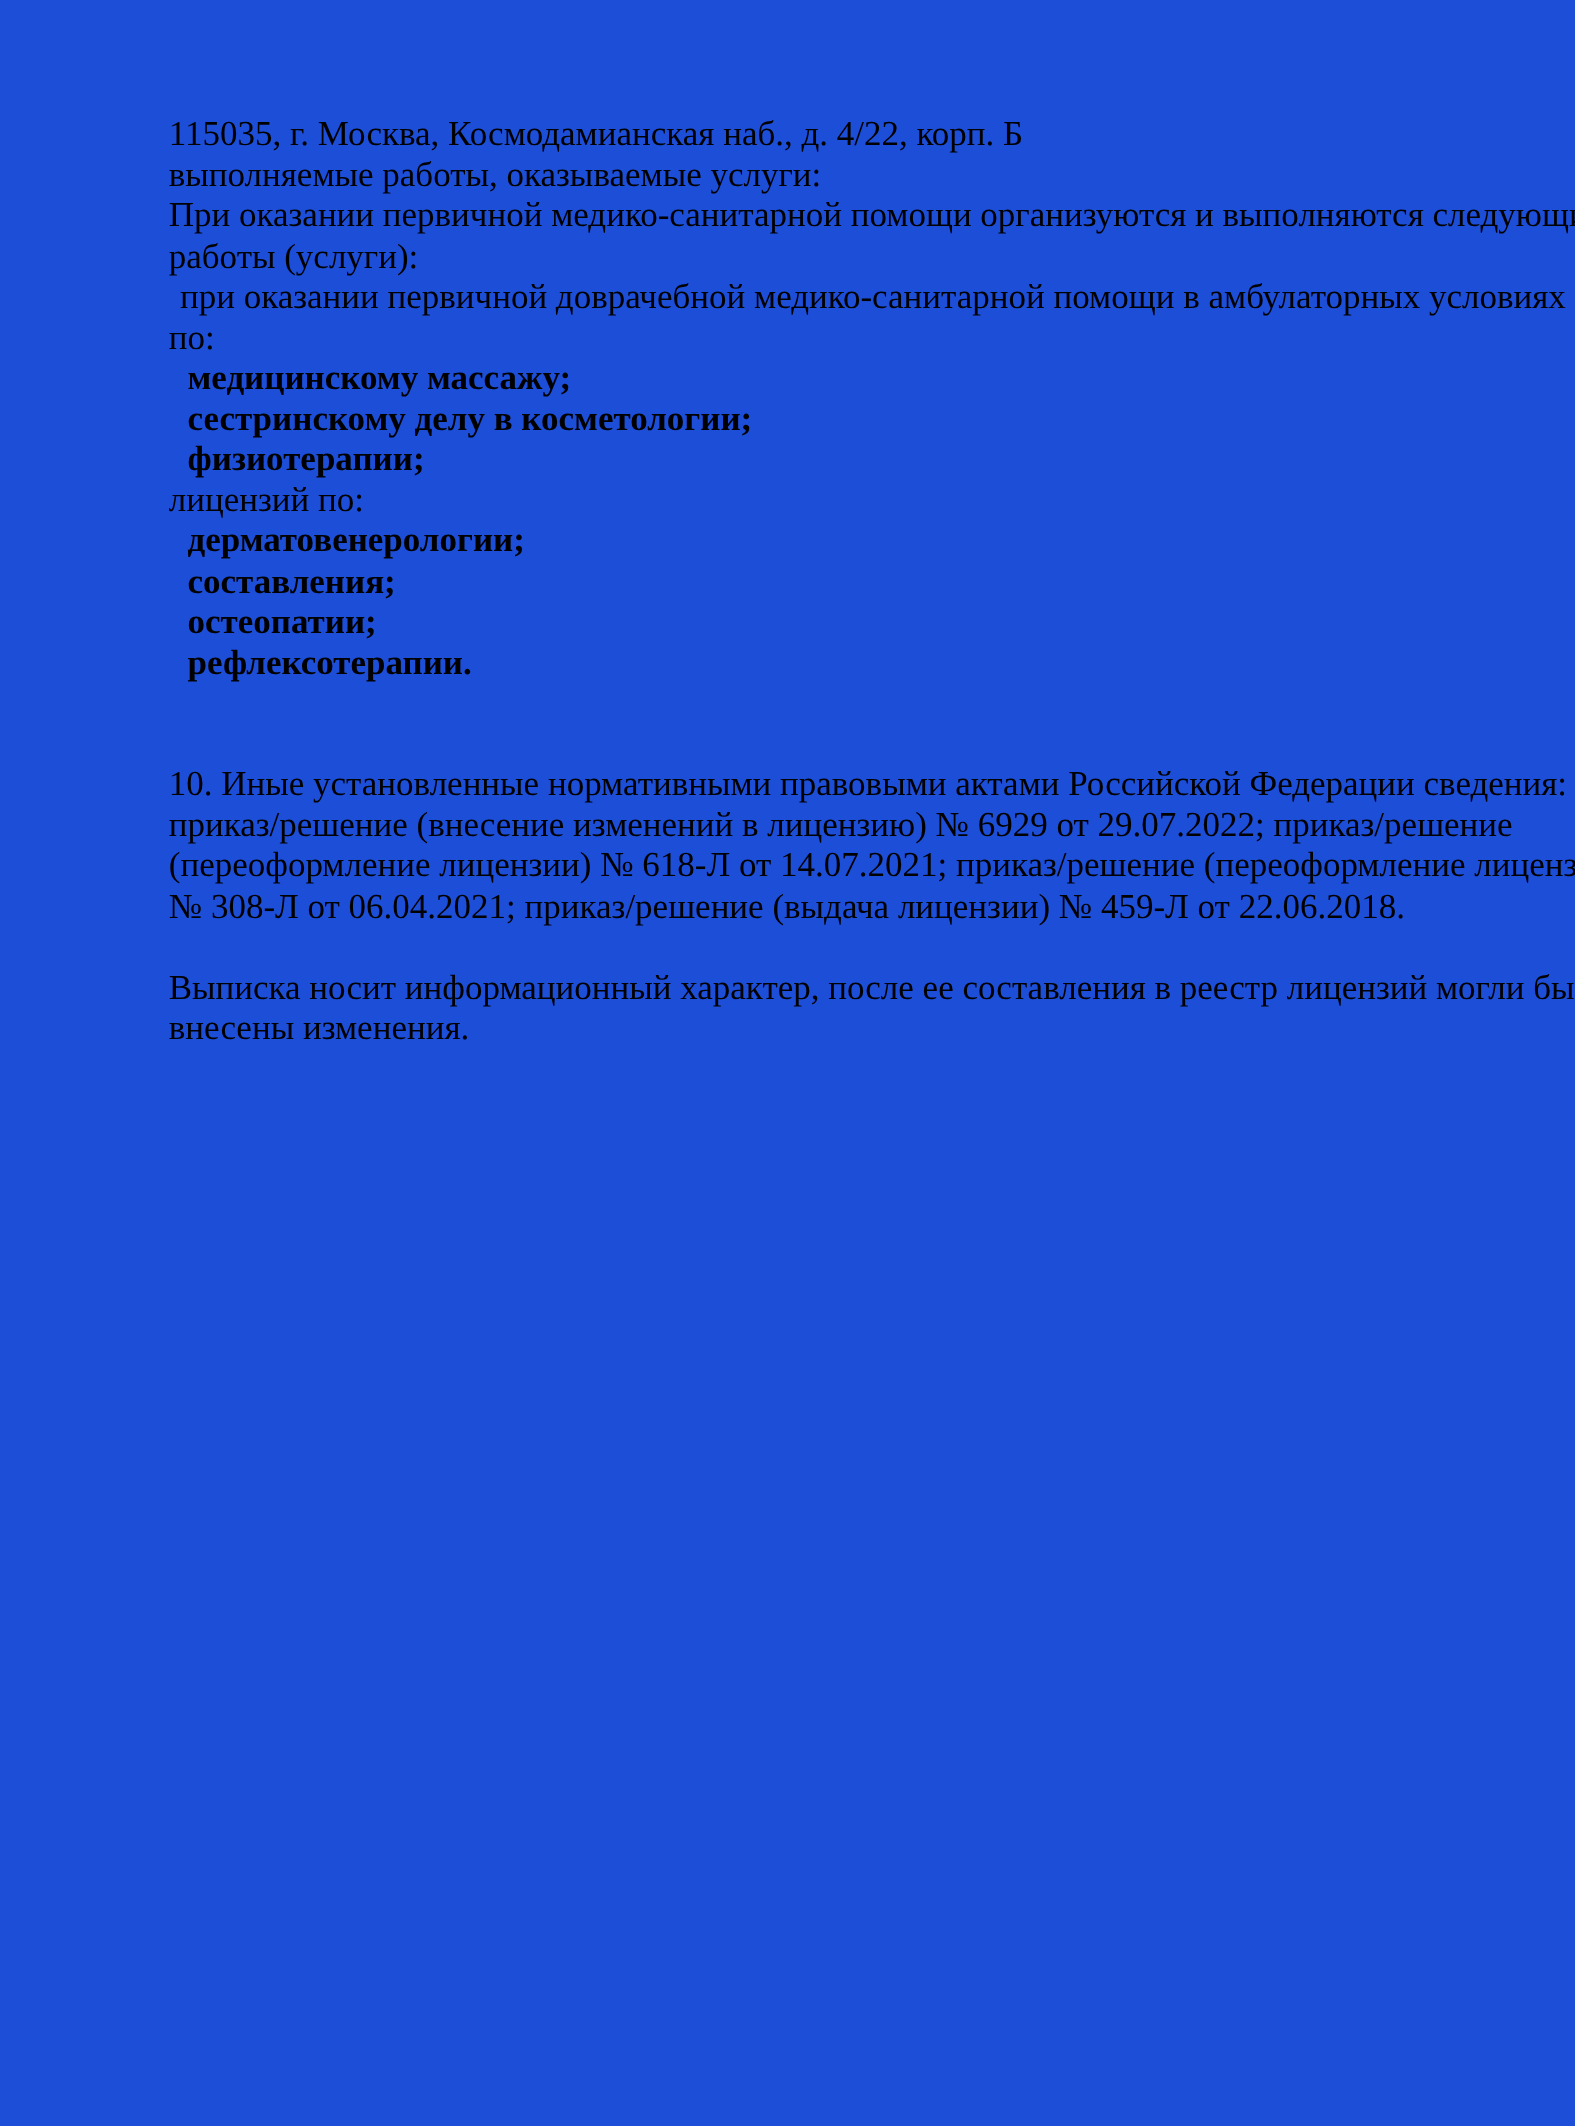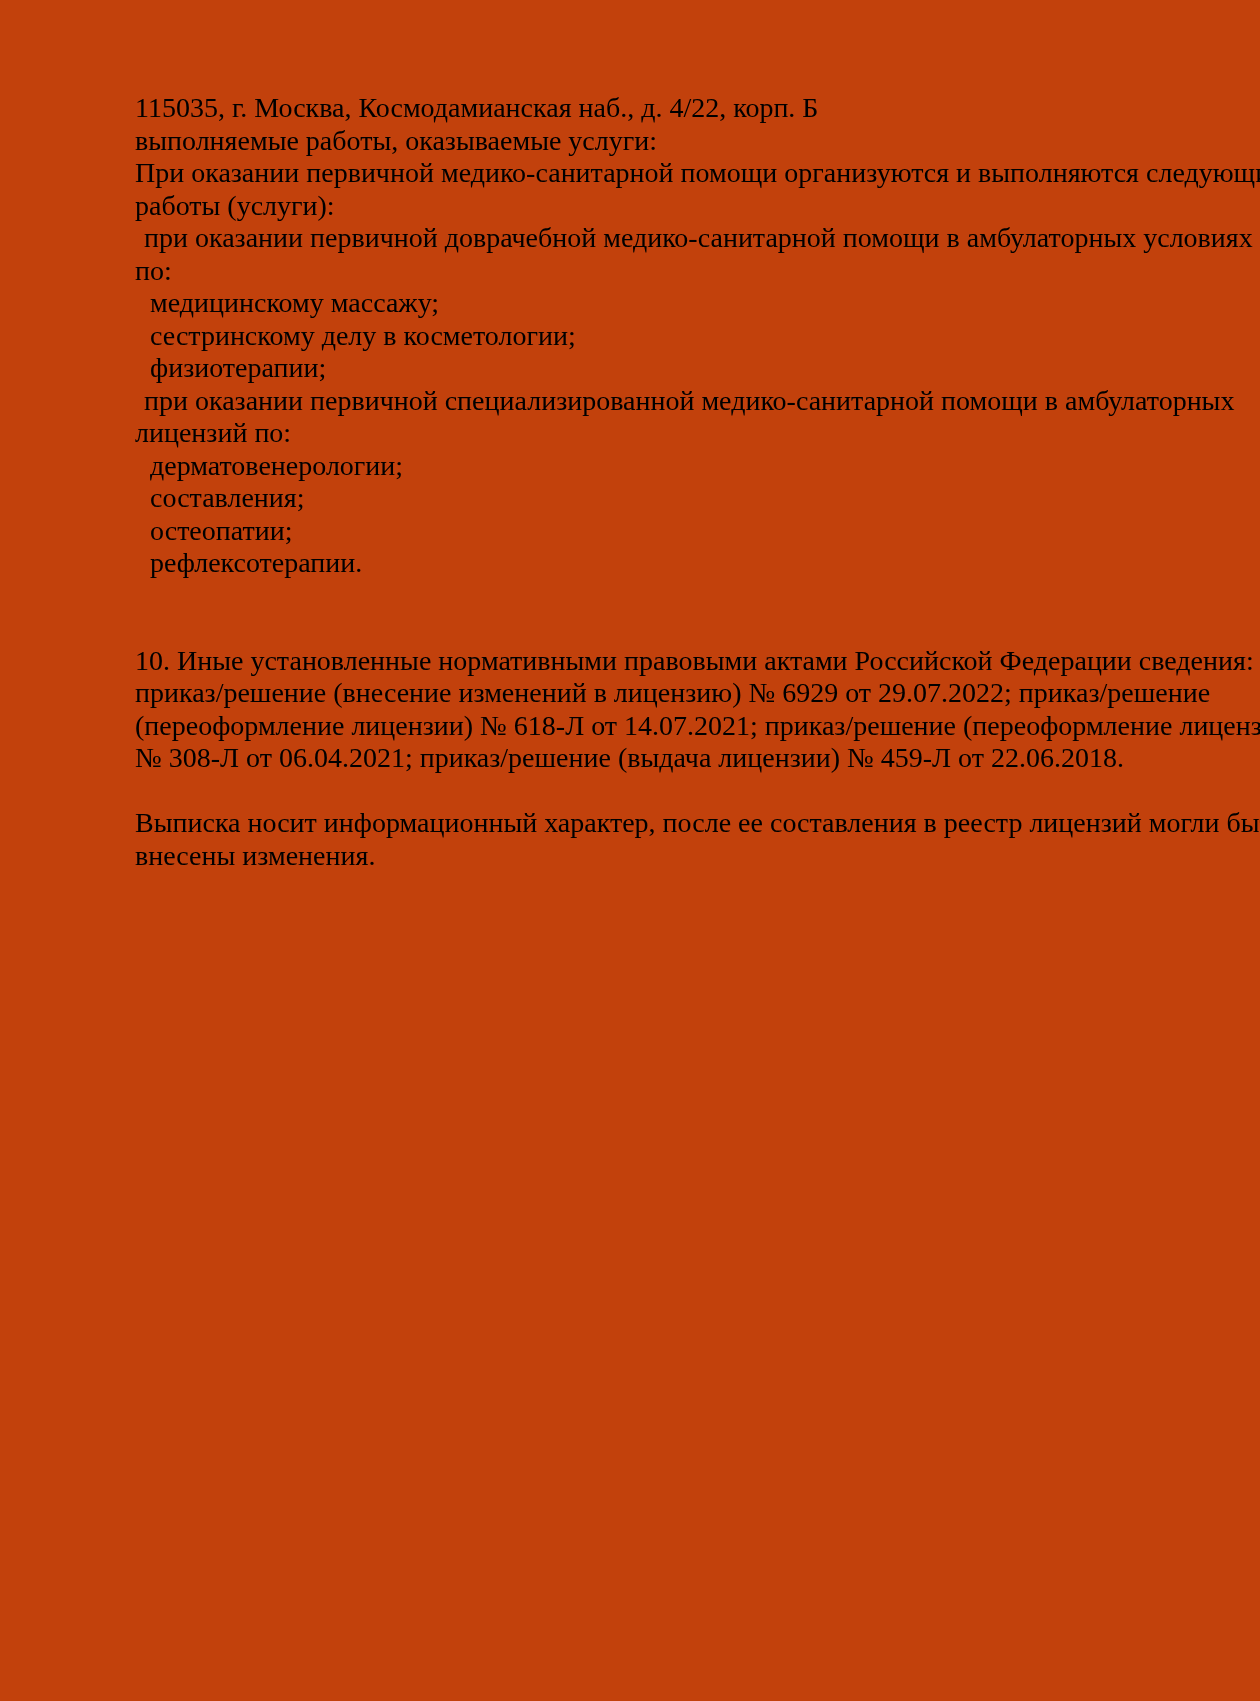--- a/index.html
+++ b/index.html
@@ -31,37 +31,36 @@
     text-align: left;
   }
   .line {
     white-space: pre;
     min-height: 32.5px;
   }
   .line.blank {
     height: 32.5px;
   }
   .line.ind1 { padding-left: 9px; }
-  .line.ind2 { padding-left: 15px; }
+  .line.ind2 { padding-left: 15px; font-weight: bold; }
 </style>
 </head>
 <body>
 
-<div class="page" style="background: #c2410c;">
+<div class="page" style="background: #1d4ed8;">
   <div class="content" style="color: rgb(0, 0, 0);">
       <div class="line">115035, г. Москва, Космодамианская наб., д. 4/22, корп. Б</div>
       <div class="line">выполняемые работы, оказываемые услуги:</div>
       <div class="line">При оказании первичной медико-санитарной помощи организуются и выполняются следующие</div>
       <div class="line">работы (услуги):</div>
       <div class="line ind1">при оказании первичной доврачебной медико-санитарной помощи в амбулаторных условиях</div>
       <div class="line">по:</div>
       <div class="line ind2">медицинскому массажу;</div>
       <div class="line ind2">сестринскому делу в косметологии;</div>
       <div class="line ind2">физиотерапии;</div>
-      <div class="line ind1">при оказании первичной специализированной медико-санитарной помощи в амбулаторных</div>
       <div class="line">лицензий по:</div>
       <div class="line ind2">дерматовенерологии;</div>
       <div class="line ind2">составления;</div>
       <div class="line ind2">остеопатии;</div>
       <div class="line ind2">рефлексотерапии.</div>
       <div class="line blank"></div>
       <div class="line blank"></div>
       <div class="line">10. Иные установленные нормативными правовыми актами Российской Федерации сведения:</div>
       <div class="line">приказ/решение (внесение изменений в лицензию) № 6929 от 29.07.2022; приказ/решение</div>
       <div class="line">(переоформление лицензии) № 618-Л от 14.07.2021; приказ/решение (переоформление лицензии)</div>

